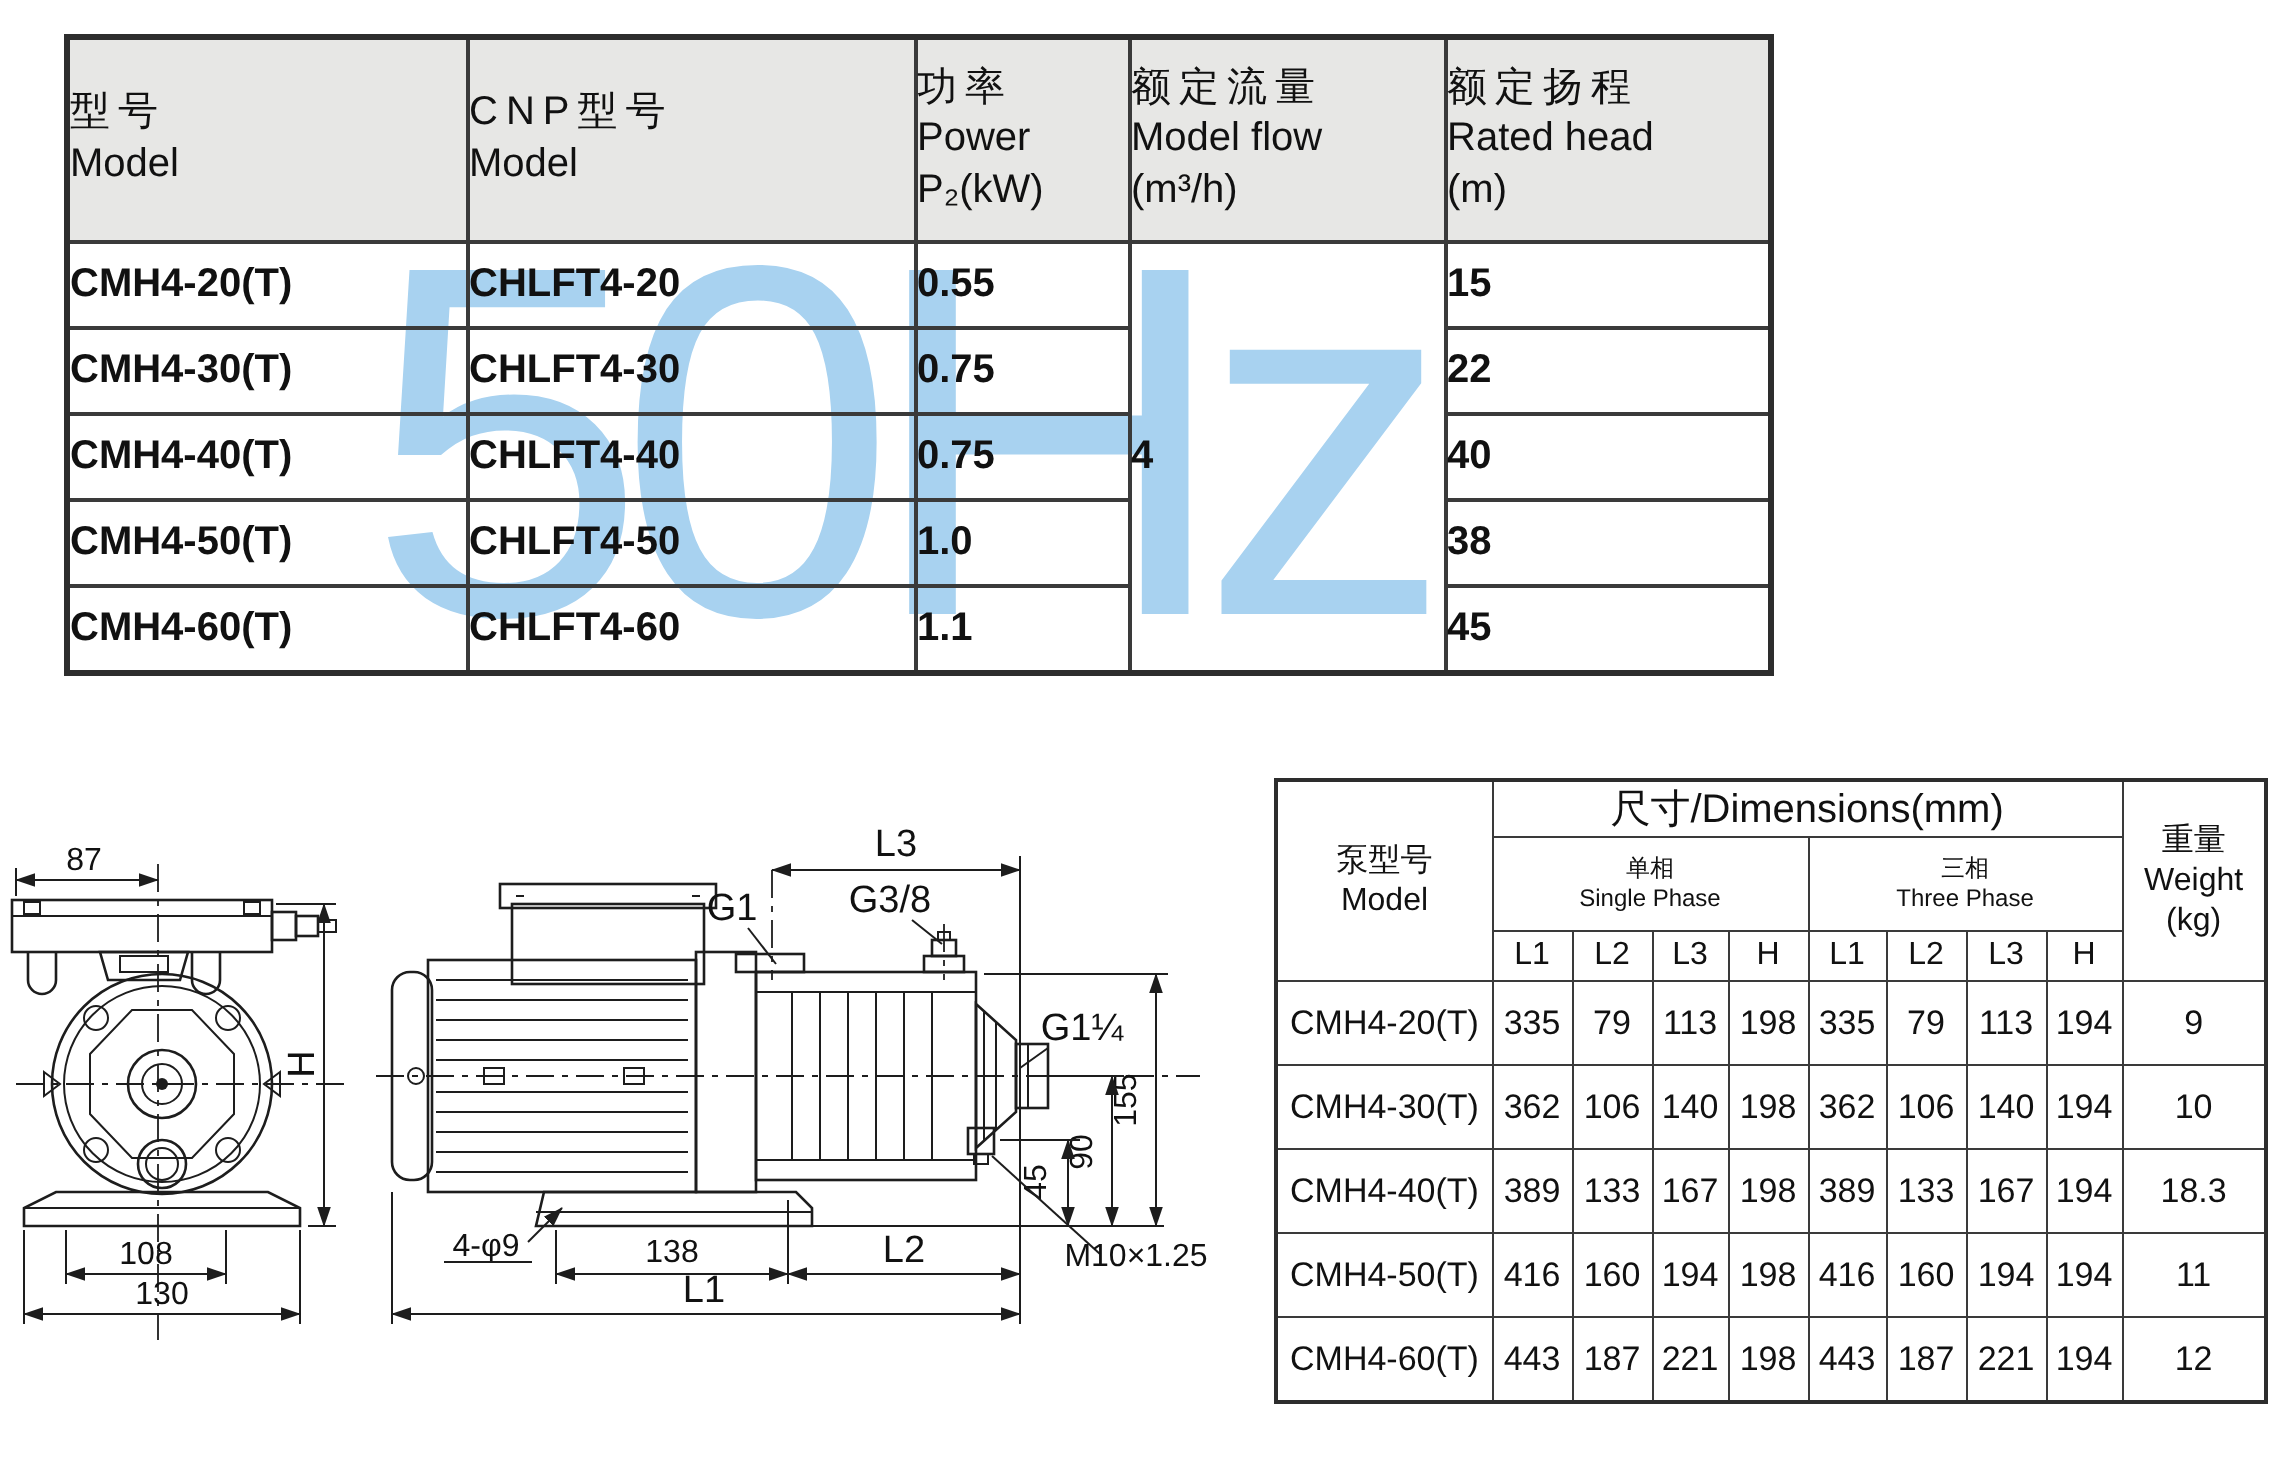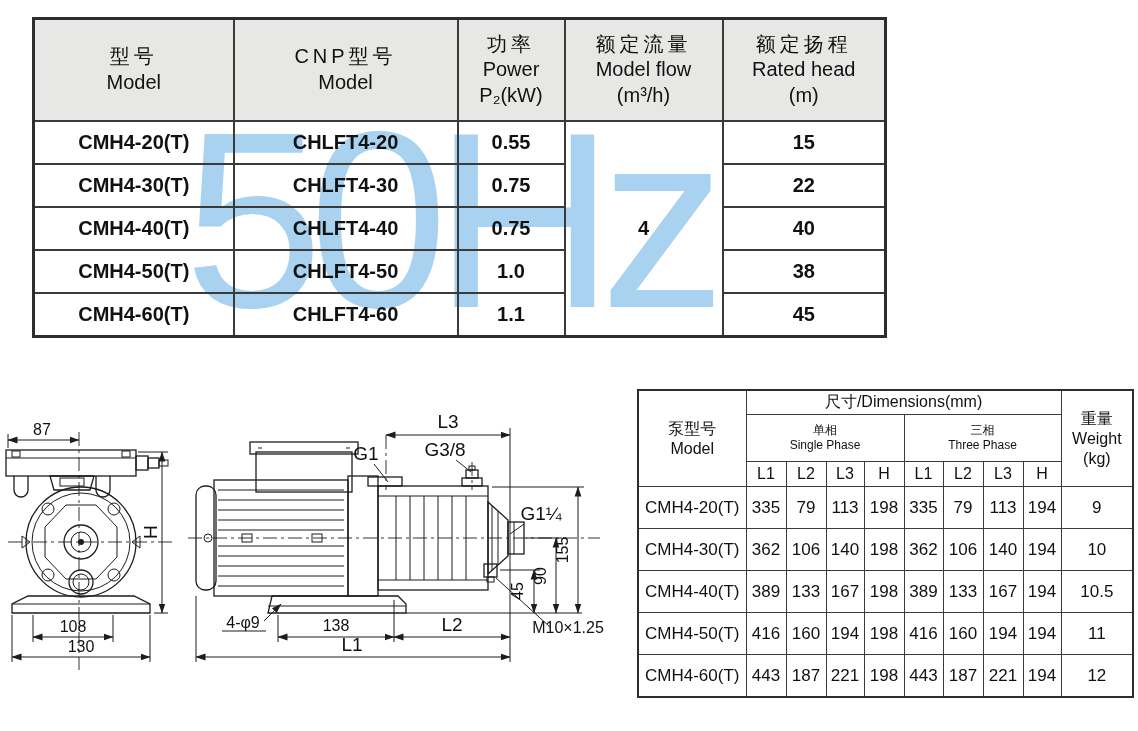--- a/index.html
+++ b/index.html
@@ -10,36 +10,36 @@
   
   .watermark{
     position:absolute;left:184px;top:96px;z-index:1;
     font-size:250px;font-weight:normal;letter-spacing:-14px;line-height:1;
     color:#a8d2f0;user-select:none;white-space:nowrap;
   }
   
   table.spec{
     position:absolute;left:32px;top:17px;z-index:2;
     width:852px;border-collapse:collapse;table-layout:fixed;
-    text-align:center;border:3px solid #2d2d2d;
+    text-align:left;border:3px solid #2d2d2d;
   }
   table.spec th,table.spec td{border:2px solid #3a3a3a;padding:0;vertical-align:middle;}
   table.spec thead th{
     background:#e7e7e5;height:100px;font-weight:normal;font-size:20px;line-height:1.28;
   }
   table.spec tbody td{height:41px;font-size:20px;font-weight:bold;background:transparent;}
   .cn{letter-spacing:4px;}
   
   table.dims{
     position:absolute;left:637px;top:389px;z-index:2;
     width:495px;border-collapse:collapse;table-layout:fixed;
     text-align:center;border:2.5px solid #2d2d2d;font-size:16px;
   }
   table.dims td{border:1.5px solid #3a3a3a;padding:0;vertical-align:middle;background:#fff;}
-  table.dims .ttl{height:23px;font-size:16px;}
+  table.dims .ttl{height:23px;font-size:20px;}
   table.dims .phase{height:46px;line-height:1.25;font-size:12px;}
   table.dims .sub{height:24px;font-size:16px;}
   table.dims .body-row td{height:41px;font-size:17px;}
   table.dims .modelcol{font-size:16px;}
   table.dims .hdr-multi{line-height:1.25;font-size:16px;}
   
   .drawing{position:absolute;left:0px;top:390px;z-index:2;}
   .ln{fill:none;stroke:#1d1d1d;stroke-width:1.3;}
   .lnt{fill:none;stroke:#1d1d1d;stroke-width:1;}
   .cl{fill:none;stroke:#1d1d1d;stroke-width:0.9;stroke-dasharray:14 4 3 4;}
@@ -197,21 +197,21 @@
       <tr class="body-row">
         <td class="modelcol">CMH4-40(T)</td>
         <td>389</td>
         <td>133</td>
         <td>167</td>
         <td>198</td>
         <td>389</td>
         <td>133</td>
         <td>167</td>
         <td>194</td>
-        <td>10.5</td>
+        <td>18.3</td>
       </tr>
       <tr class="body-row">
         <td class="modelcol">CMH4-50(T)</td>
         <td>416</td>
         <td>160</td>
         <td>194</td>
         <td>198</td>
         <td>416</td>
         <td>160</td>
         <td>194</td>

